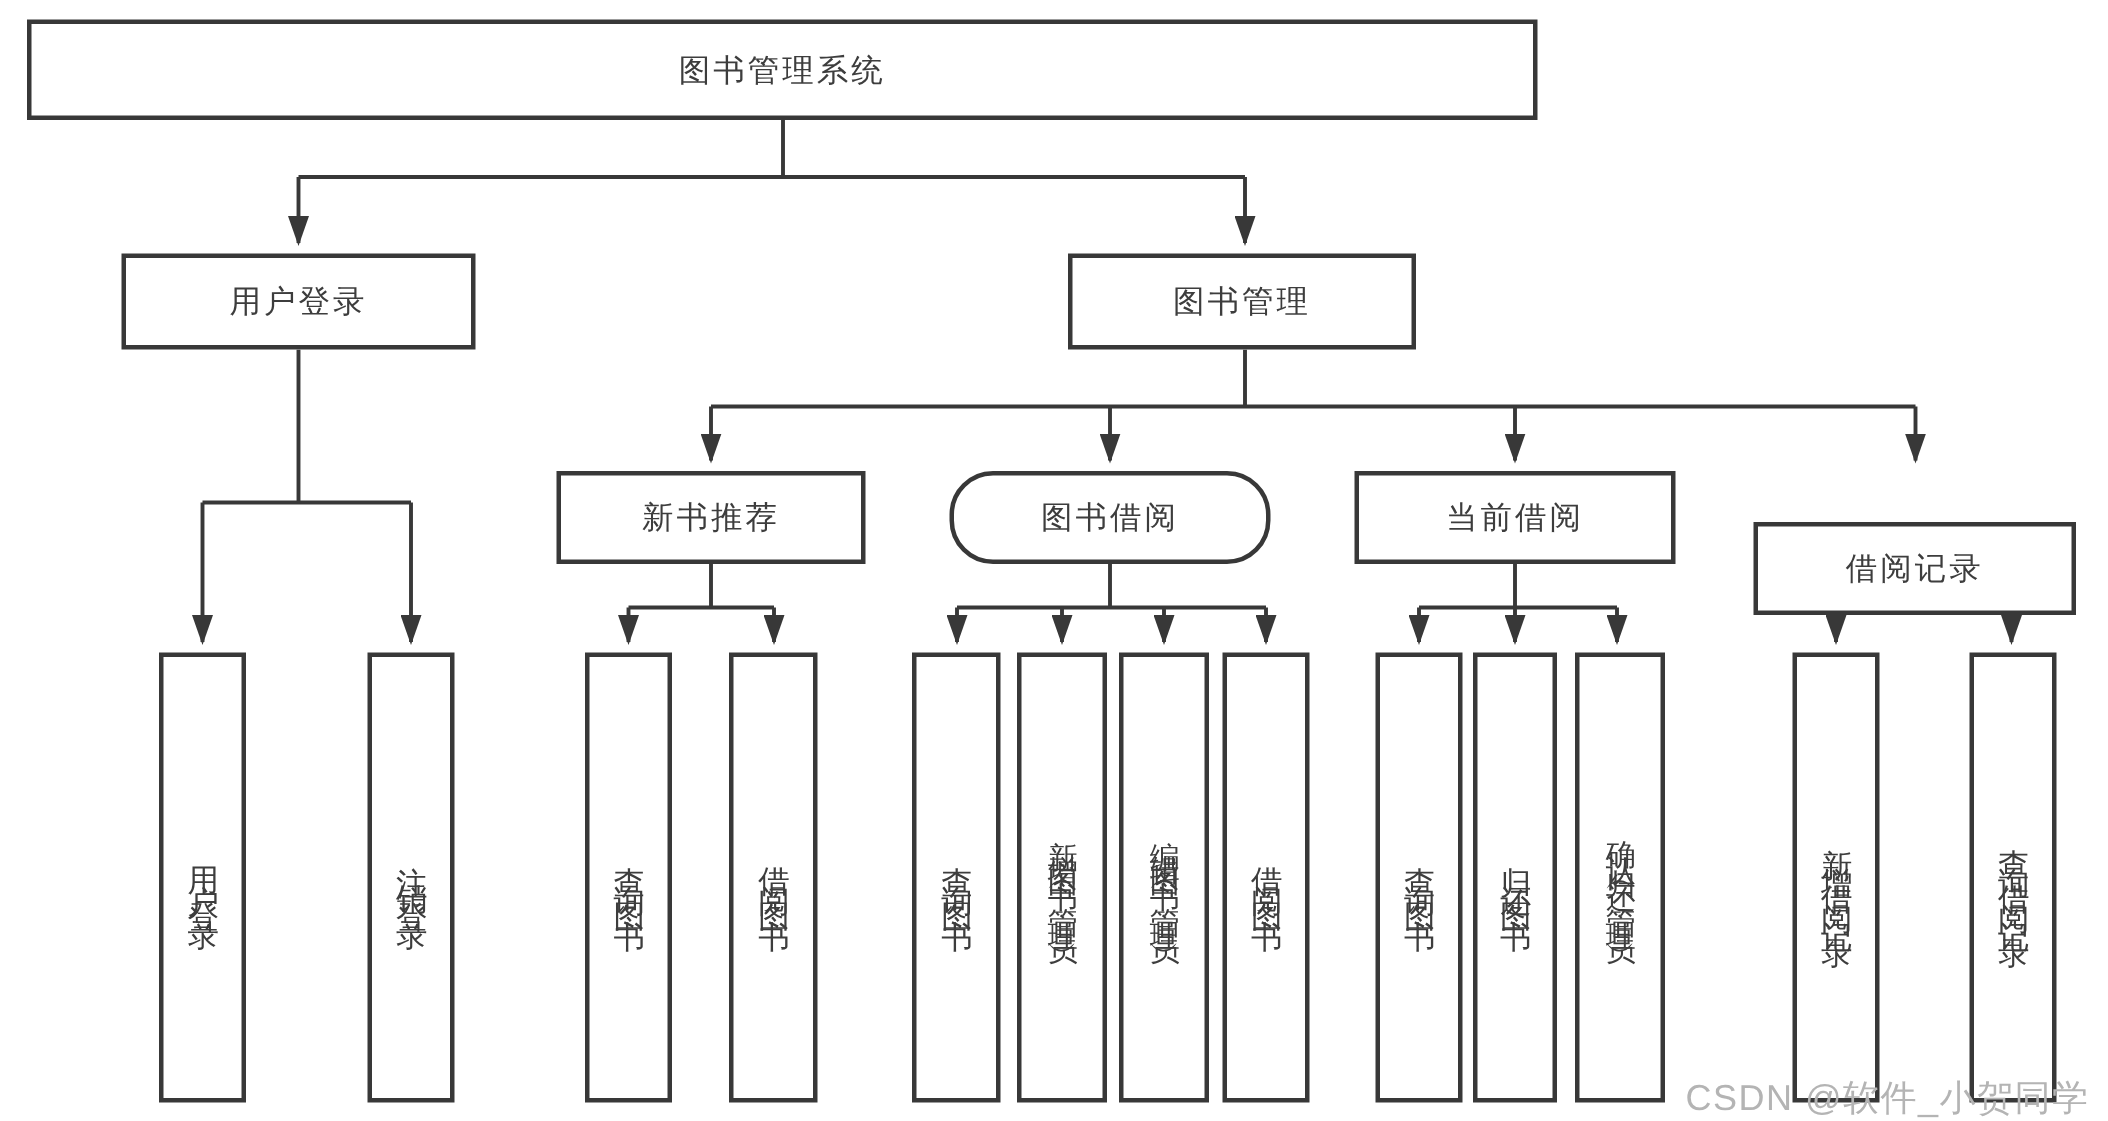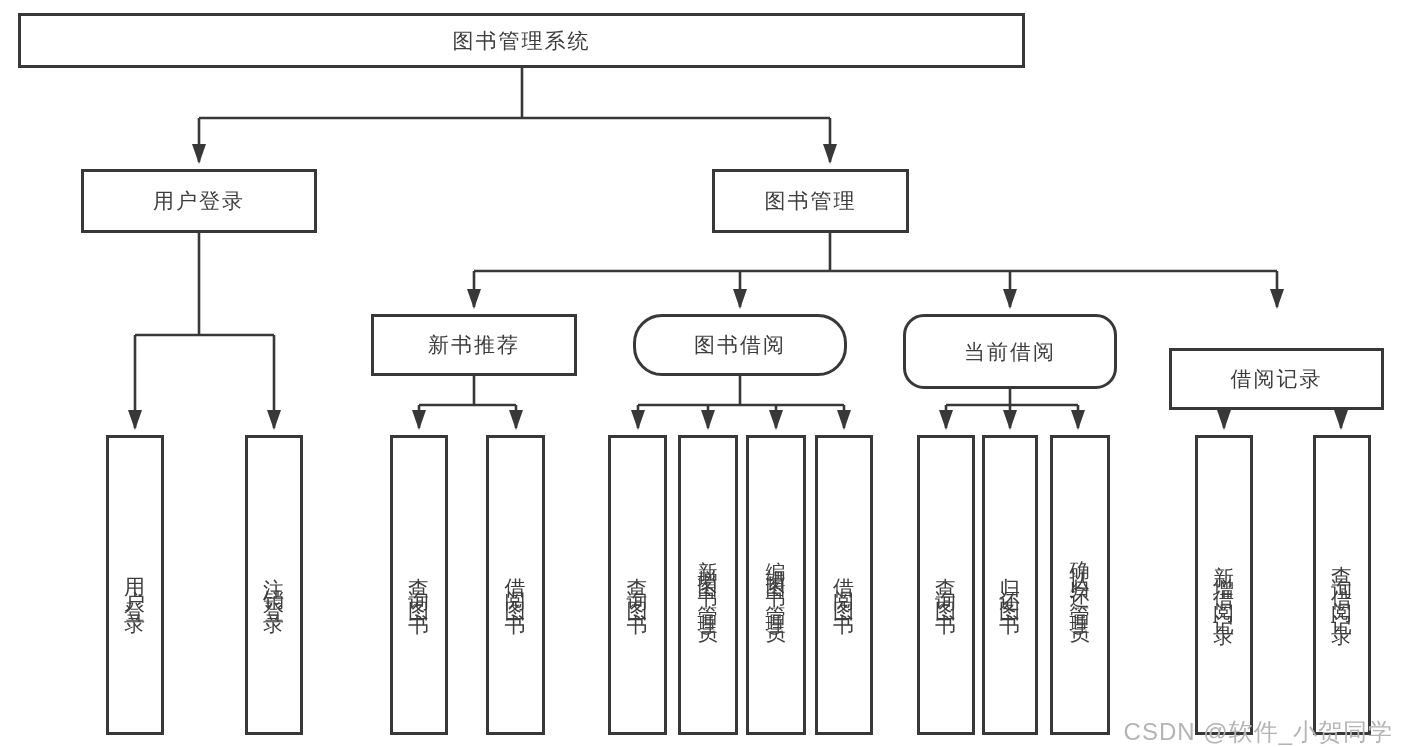--- a/index.html
+++ b/index.html
@@ -35,26 +35,26 @@
     text-align: center;
     z-index: 2;
   }
   .node.vert {
     writing-mode: vertical-rl;
     letter-spacing: 12px;
     line-height: 1;
     padding: 6px 0;
   }
   
-  #n-root   { left: 18px;   top: 13px;  width: 1007px; height: 55px; }
+  #n-root   { left: 18px;   top: 13px;  width: 1007px; height: 67px; }
   #n-login  { left: 81px;   top: 169px; width: 236px;  height: 64px; }
-  #n-mgmt   { left: 712px;  top: 169px; width: 197px;  height: 64px; }
+  #n-mgmt   { left: 712px;  top: 169px; width: 232px;  height: 64px; }
   #n-rec    { left: 371px;  top: 314px; width: 206px;  height: 62px; }
   #n-bor    { left: 633px;  top: 314px; width: 214px;  height: 62px; border-radius: 29px; }
-  #n-cur    { left: 903px;  top: 314px; width: 214px;  height: 75px; border-radius: 21px; }
+  #n-cur    { left: 903px;  top: 314px; width: 214px;  height: 62px; }
   #n-log    { left: 1169px; top: 314px; width: 215px;  height: 62px; margin-top: 34px; }
   
   .leaf { top: 435px; height: 300px; }
   #n-login-c1 { left: 106px;  width: 58px; }
   #n-login-c2 { left: 245px;  width: 58px; }
   #n-rec-c1   { left: 390px;  width: 58px; }
   #n-rec-c2   { left: 486px;  width: 59px; }
   #n-bor-c1   { left: 608px;  width: 59px; }
   #n-bor-c2   { left: 678px;  width: 60px; }
   #n-bor-c3   { left: 746px;  width: 60px; }

